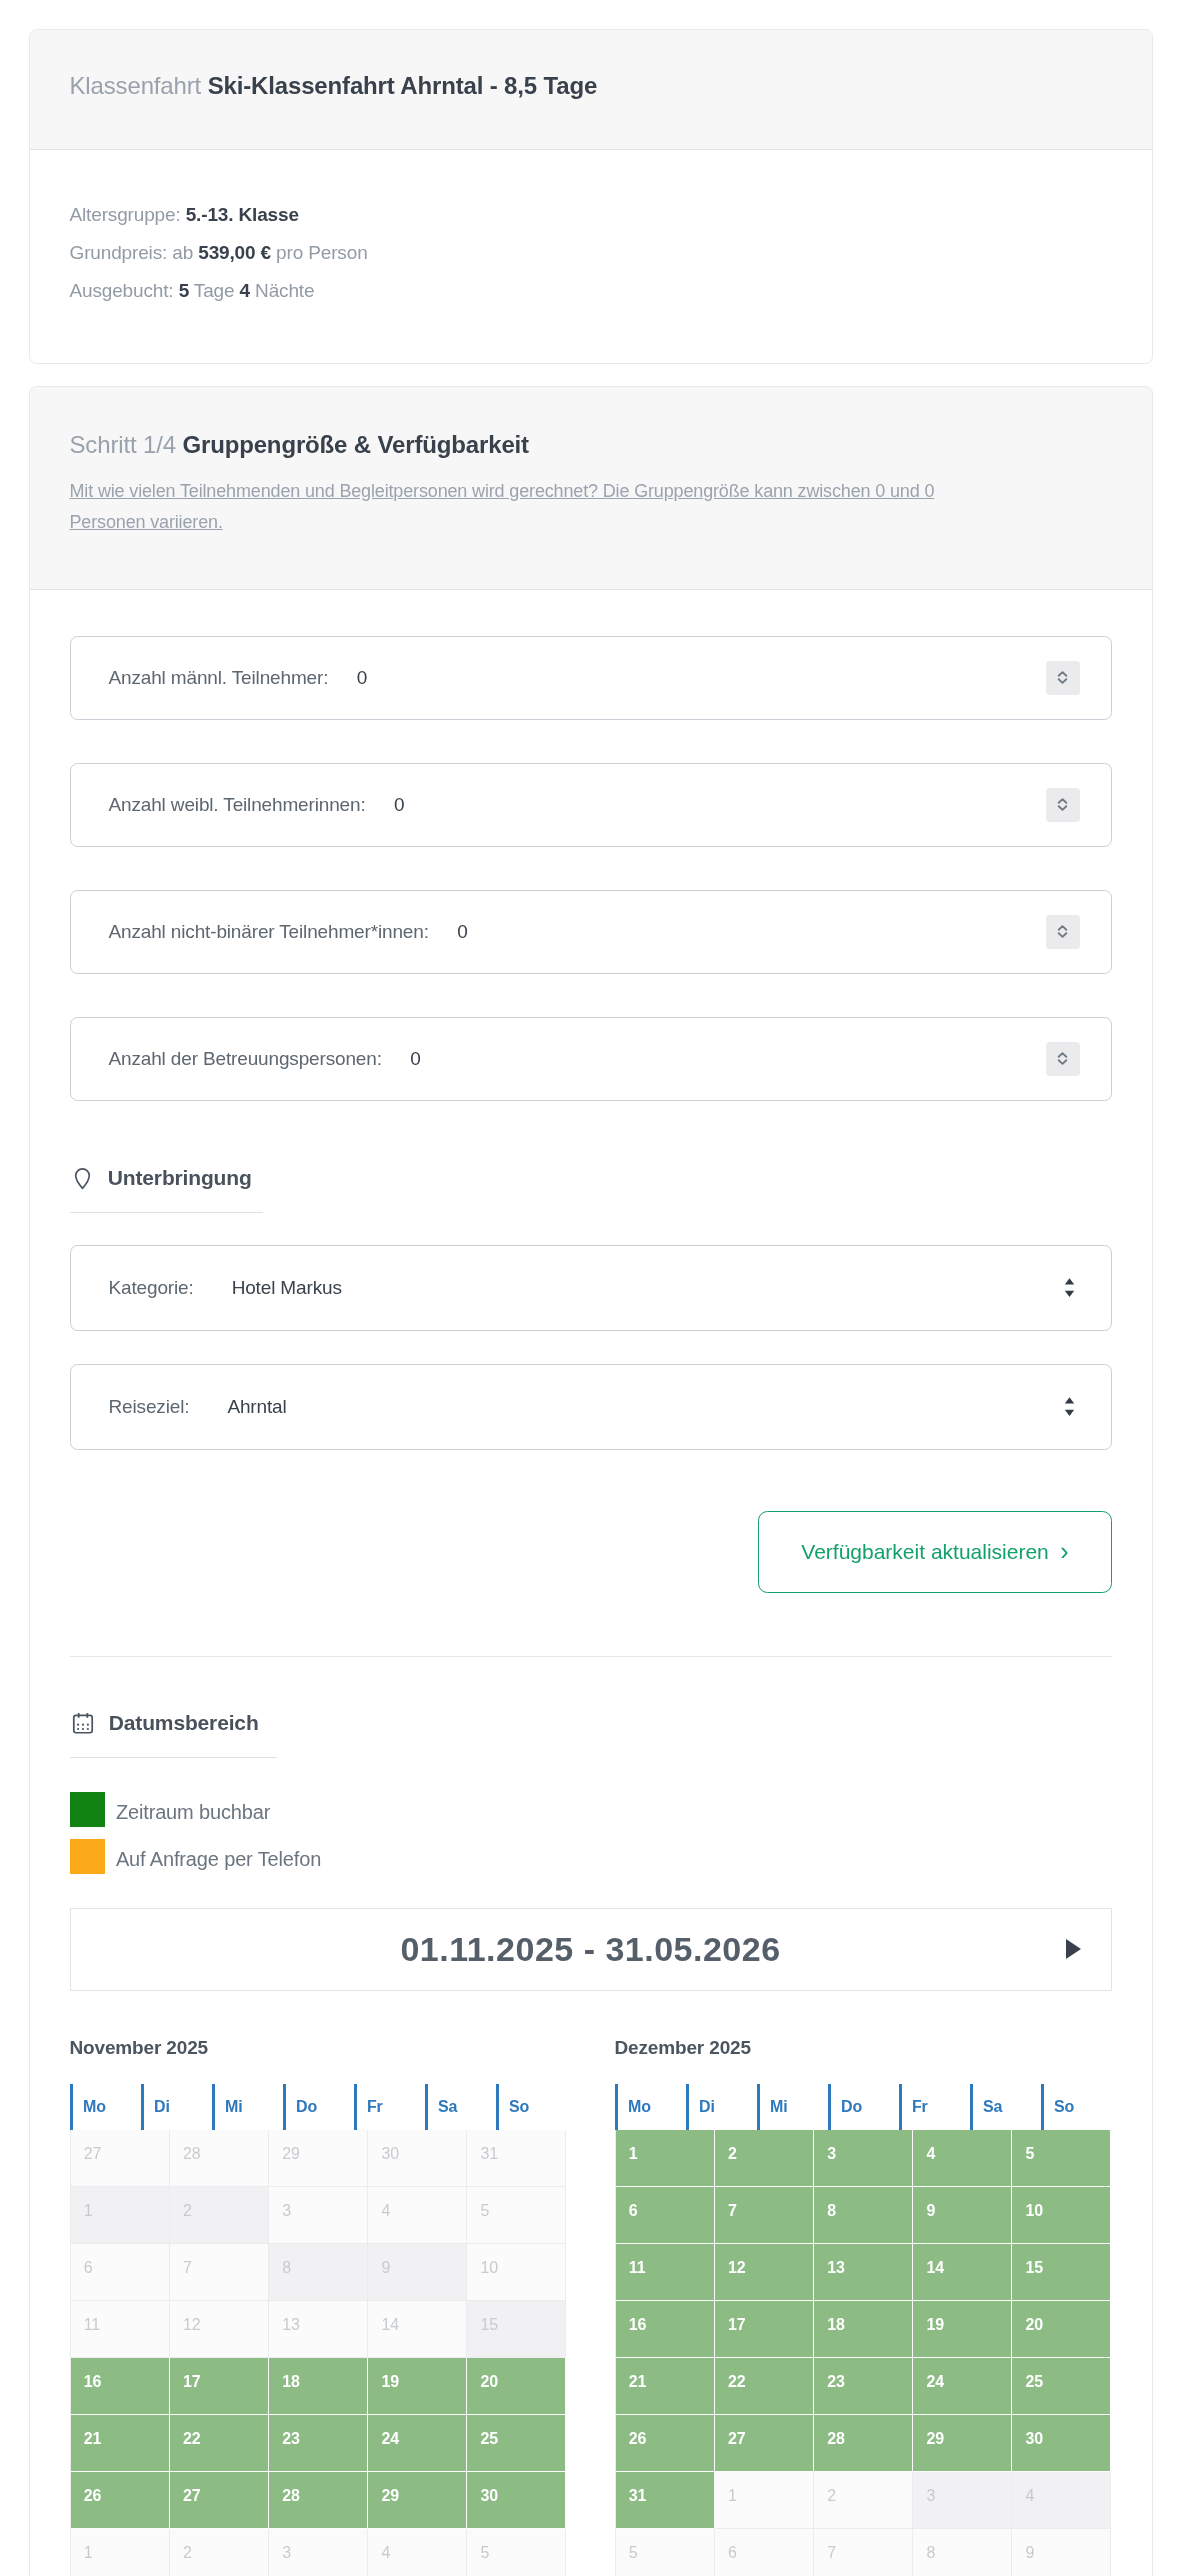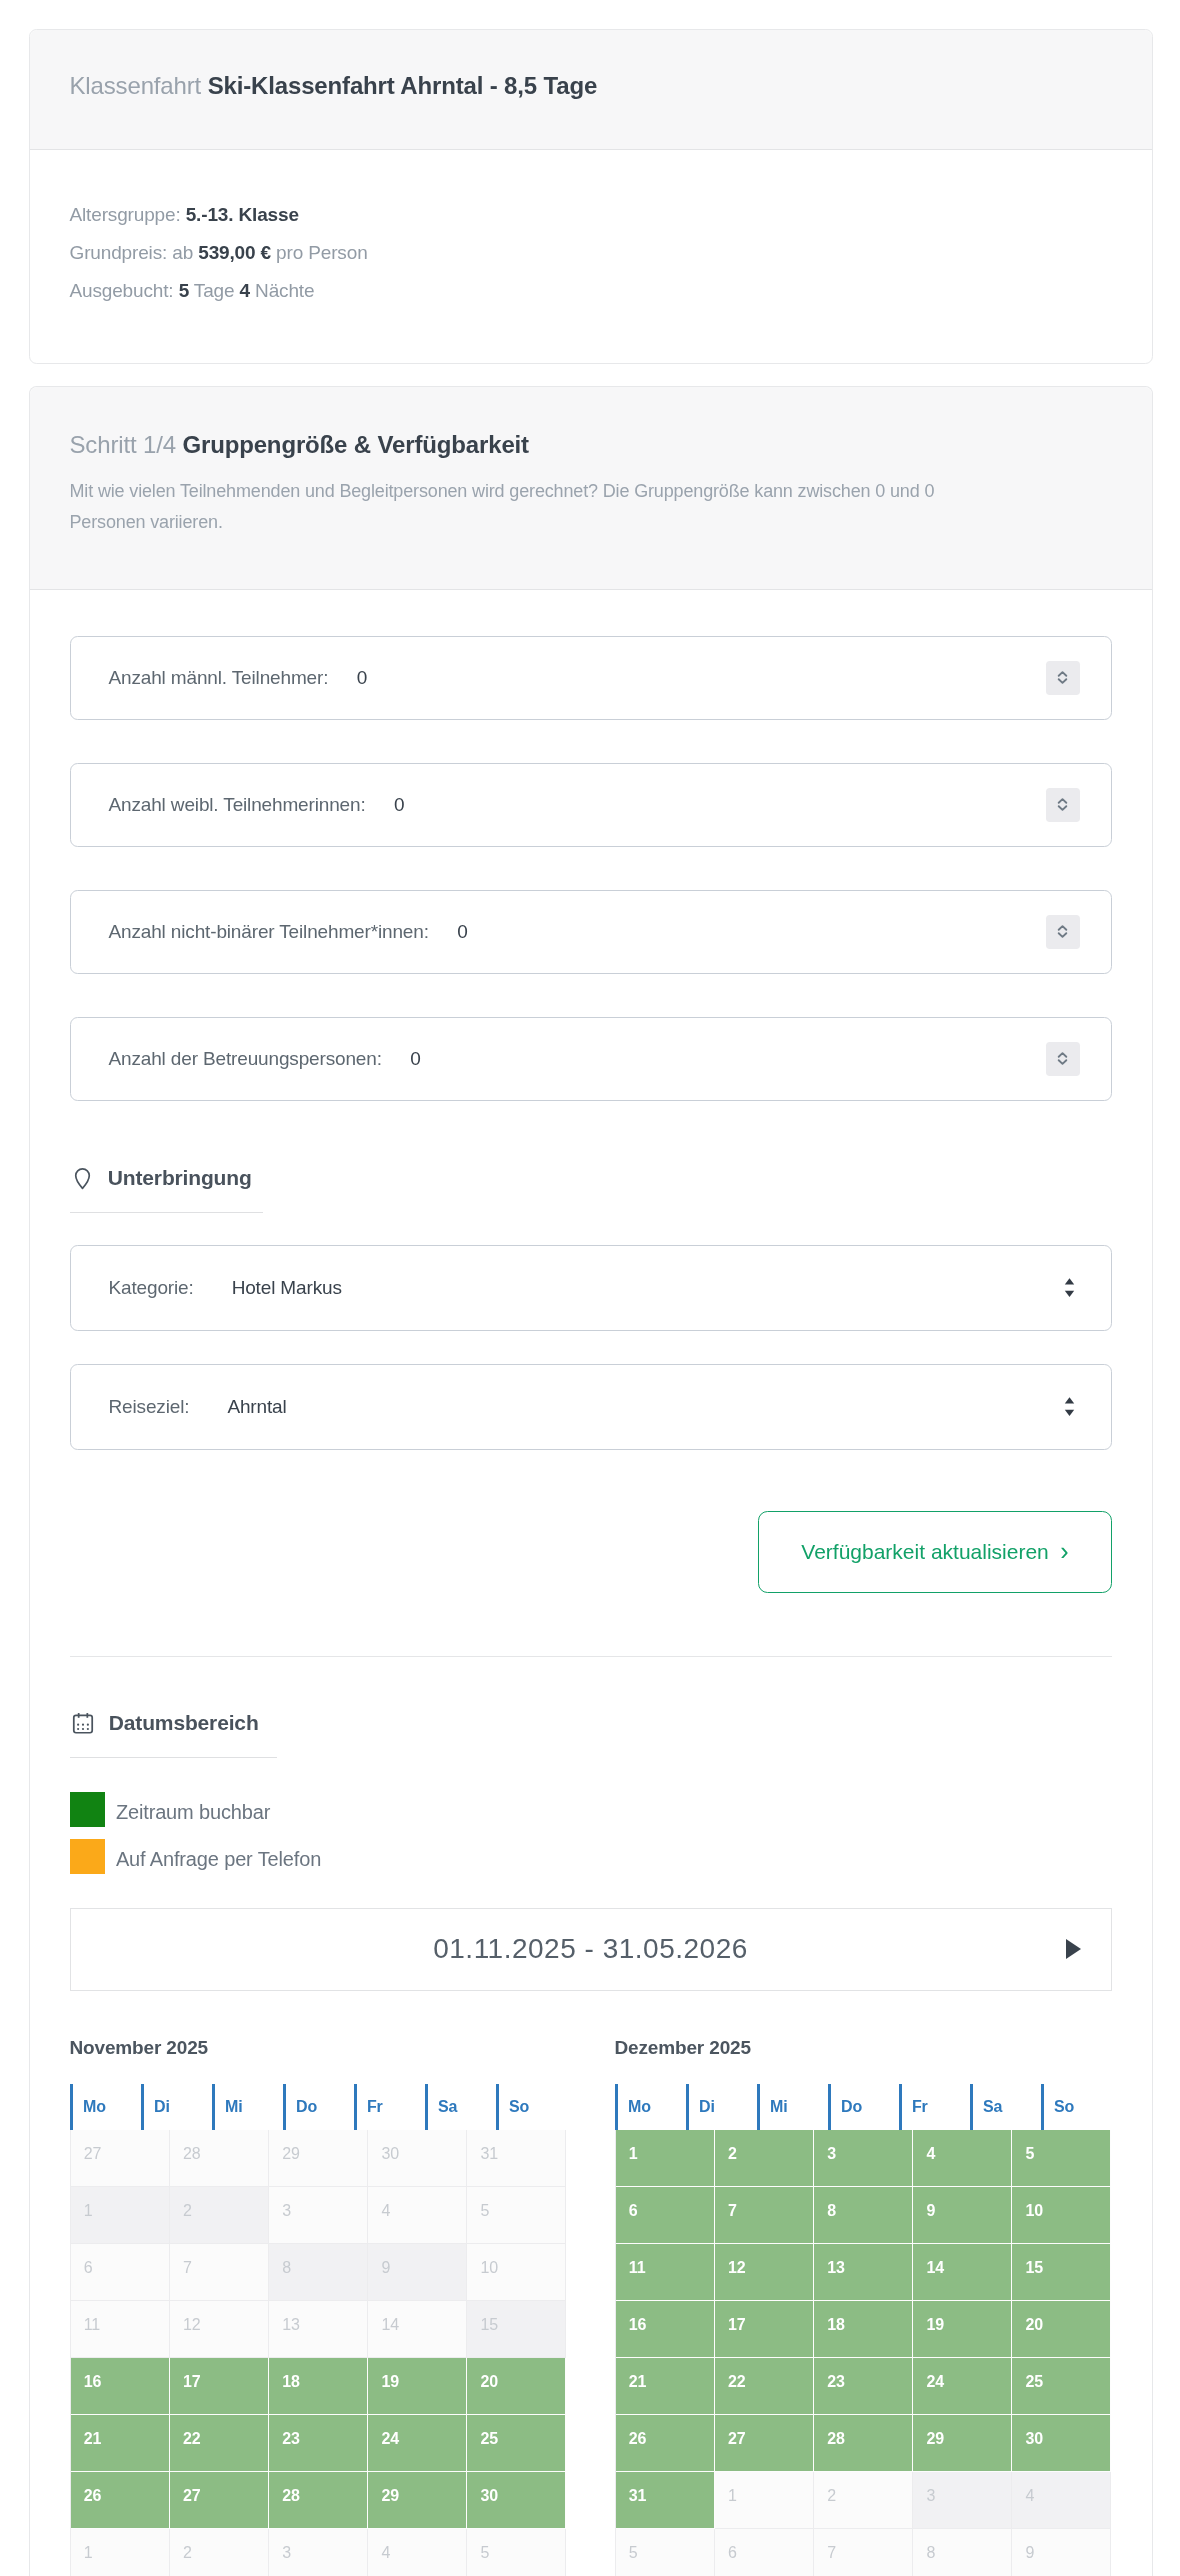--- a/index.html
+++ b/index.html
@@ -34,21 +34,21 @@
   .seg-muted{ color:#929ba5; }
   .seg-bold{ color:#39424c; font-weight:700; }
 
   
   #booking-card{ margin-top:22px; border-radius:7.6px 7.6px 0 0; border-bottom:none; }
   #booking-card .card-head{ padding:42px 40px 51px 40px; }
   .step-desc{
     margin-top:15px;
     max-width:866px;
     color:#9aa3ad;
-    font-size:18px; line-height:31px;
+    font-size:18px; line-height:31px;text-decoration:underline;
   }
   .booking-body{ padding:46px 40px 57px 40px; }
 
   
   .field-row{
     display:flex; align-items:center;
     height:84px;
     border:1px solid #c9cfd7;
     border-radius:7.6px;
     background:#fff;
@@ -110,21 +110,21 @@
   .date-bar{
     margin-top:34px;
     height:81px;
     border:1px solid #e2e3e5;
     position:relative;
     display:flex; align-items:center; justify-content:center;
     background:#fff;
     cursor:pointer;
   }
   .date-bar-text{
-    color:#555f69; font-size:28px; font-weight:400; letter-spacing:0.5px;
+    color:#555f69; font-size:34px; font-weight:700; letter-spacing:0.5px;
   }
   .date-bar-arrow{
     position:absolute; right:30px; top:50%;
     width:0; height:0; margin-top:-10.5px;
     border-top:10.5px solid transparent;
     border-bottom:10.5px solid transparent;
     border-left:15px solid #39424c;
   }
 
   

